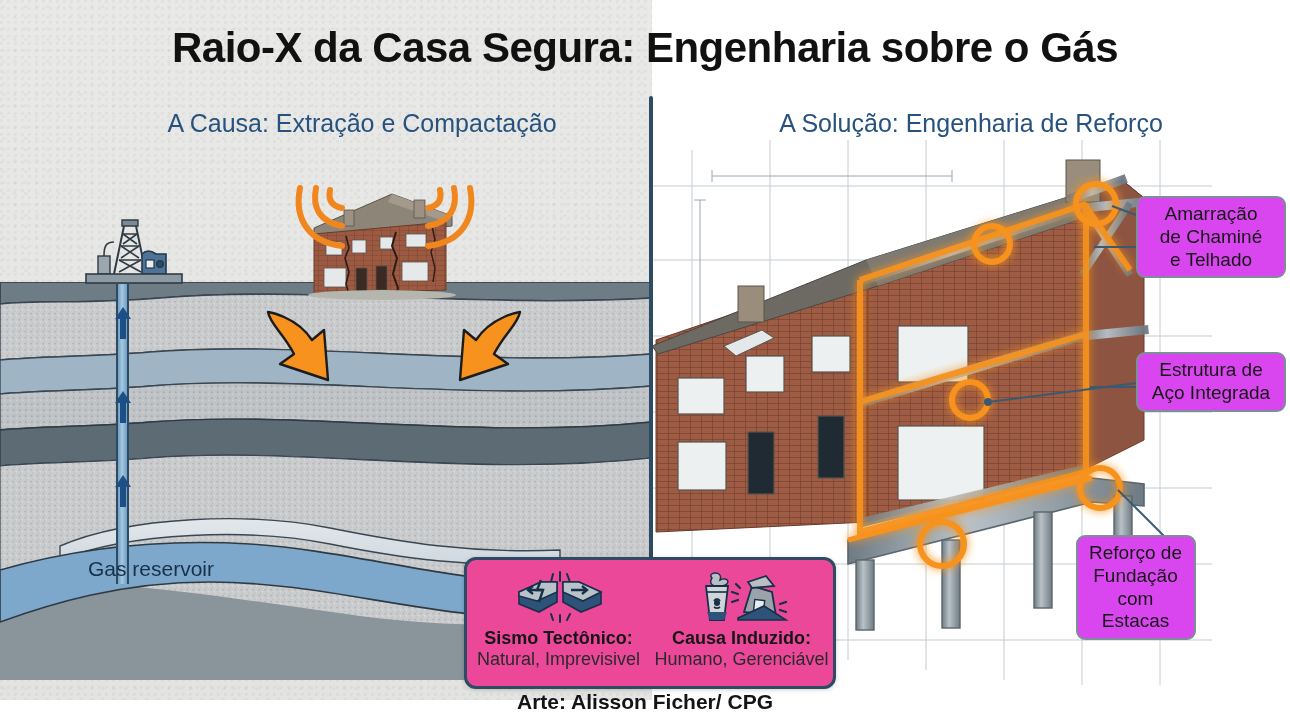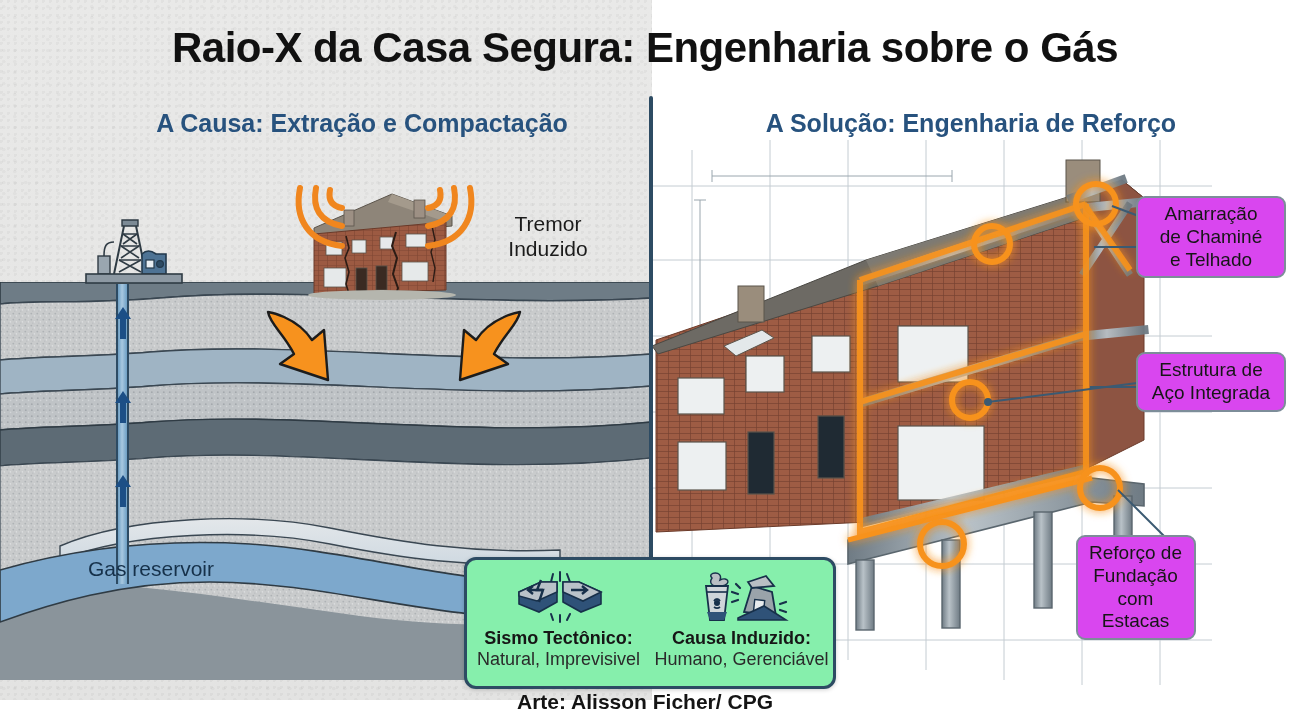--- a/index.html
+++ b/index.html
@@ -31,21 +31,21 @@
   
   .title-band {
     position:absolute; left:0; top:0; width:1290px; height:96px;
     display:flex; align-items:center; justify-content:center;text-align:right;
   }
   .title {
     font-size:42px; font-weight:bold; color:#111111; letter-spacing:-0.5px;
     white-space:nowrap; font-family:"Liberation Sans", sans-serif;
   }
   .subtitle {
-    position:absolute; font-size:25px; font-weight:bold; color:#27527e;
+    position:absolute; font-size:25px; font-weight:normal; color:#27527e;
     white-space:nowrap; font-family:"Liberation Sans", sans-serif;
   }
   #sub-left  { left:72px;  top:109px; width:580px; text-align:center; }
   #sub-right { left:652px; top:109px; width:638px; text-align:center; }
 
   
   .subsurface { position:absolute; left:0; top:282px; width:652px; height:398px; overflow:hidden; }
   .sky-left { position:absolute; left:0; top:150px; width:652px; height:132px; }
 
   
@@ -66,21 +66,21 @@
     position:absolute; color:#1b1b1b; font-size:21px; line-height:1.18;
     text-align:center; font-family:"Liberation Sans", sans-serif;
   }
   #lbl-tremor      { left:468px; top:212px; width:160px; }
   #lbl-compactacao { left:300px; top:362px; width:190px; }
   #lbl-reservoir   { left:88px;  top:557px; width:240px; text-align:left; color:#16314a; }
 
   
   .legend {
     position:absolute; left:464px; top:557px; width:372px; height:132px;
-    background:#86efac; border:3px solid #2d4b63; border-radius:12px;
+    background:#ec4899; border:3px solid #2d4b63; border-radius:12px;
     display:flex; box-shadow:0 1px 4px rgba(0,0,0,.18);
   }
   .legend-col { flex:1; display:flex; flex-direction:column; align-items:center; padding-top:8px; }
   .legend-icon { height:56px; display:flex; align-items:flex-end; justify-content:center; }
   .legend-t1 { font-size:18px; font-weight:bold; color:#161616; margin-top:4px; white-space:nowrap; }
   .legend-t2 { font-size:18px; color:#2a2a2a; white-space:nowrap; }
 
   
   .credit {
     position:absolute; left:0; top:690px; width:1290px; text-align:center;
@@ -228,22 +228,20 @@
     </g>
   </svg>
 
   <svg style="position:absolute; left:258px; top:306px; width:92px; height:92px;" viewBox="0 0 92 92">
     <path d="M10,6 C10,6 38,10 54,34 L66,24 L70,74 L22,58 L36,48 C26,28 12,18 10,6 Z" fill="#F7921E" stroke="#1c1c1c" stroke-width="2.4" stroke-linejoin="round"></path>
   </svg>
   <svg style="position:absolute; left:438px; top:306px; width:92px; height:92px;" viewBox="0 0 92 92">
     <path d="M82,6 C82,6 54,10 38,34 L26,24 L22,74 L70,58 L56,48 C66,28 80,18 82,6 Z" fill="#F7921E" stroke="#1c1c1c" stroke-width="2.4" stroke-linejoin="round"></path>
   </svg>
 
-  <div class="art-label" id="lbl-tremor" style="white-space:pre-line;">Tremor
-Induzido</div>
   <div class="art-label" id="lbl-reservoir">Gas reservoir</div>
 
   <svg style="position:absolute; left:652px; top:140px; width:560px; height:545px;" viewBox="0 0 560 545">
     <defs>
       <pattern id="brickr" width="11" height="6" patternUnits="userSpaceOnUse">
         <rect width="11" height="6" fill="#9e5c44"></rect>
         <path d="M0,5.5 H11 M5.5,0 V5.5" stroke="rgba(60,30,20,.4)" stroke-width="0.7"></path>
       </pattern>
       <linearGradient id="steelg" x1="0" y1="0" x2="1" y2="0">
         <stop offset="0%" stop-color="#6f7b84"></stop>

